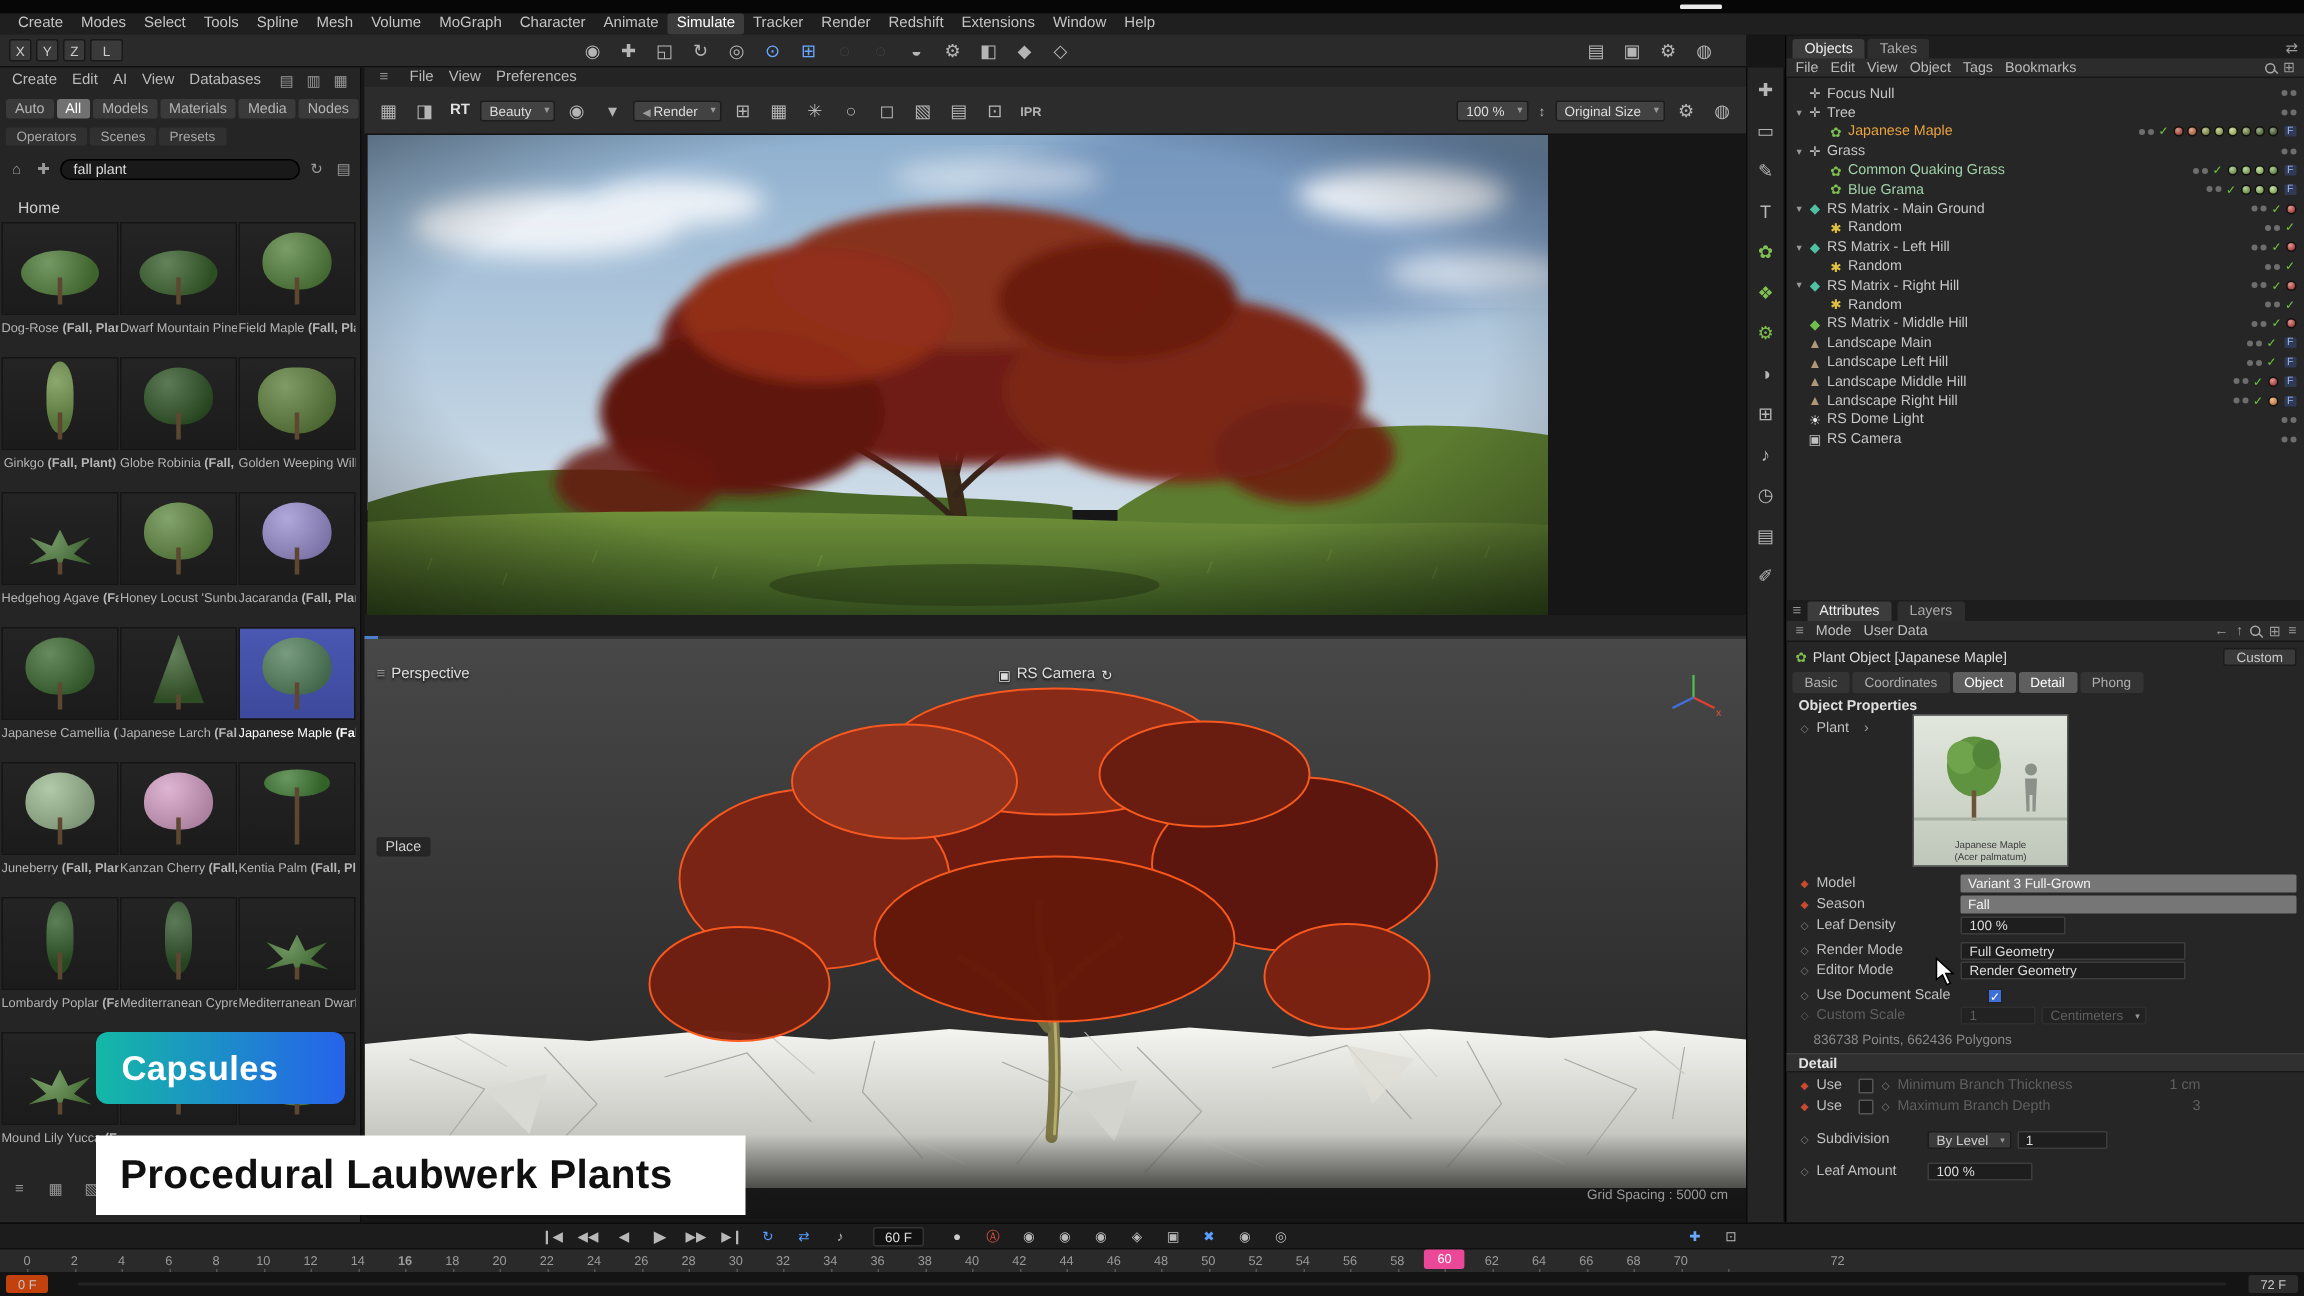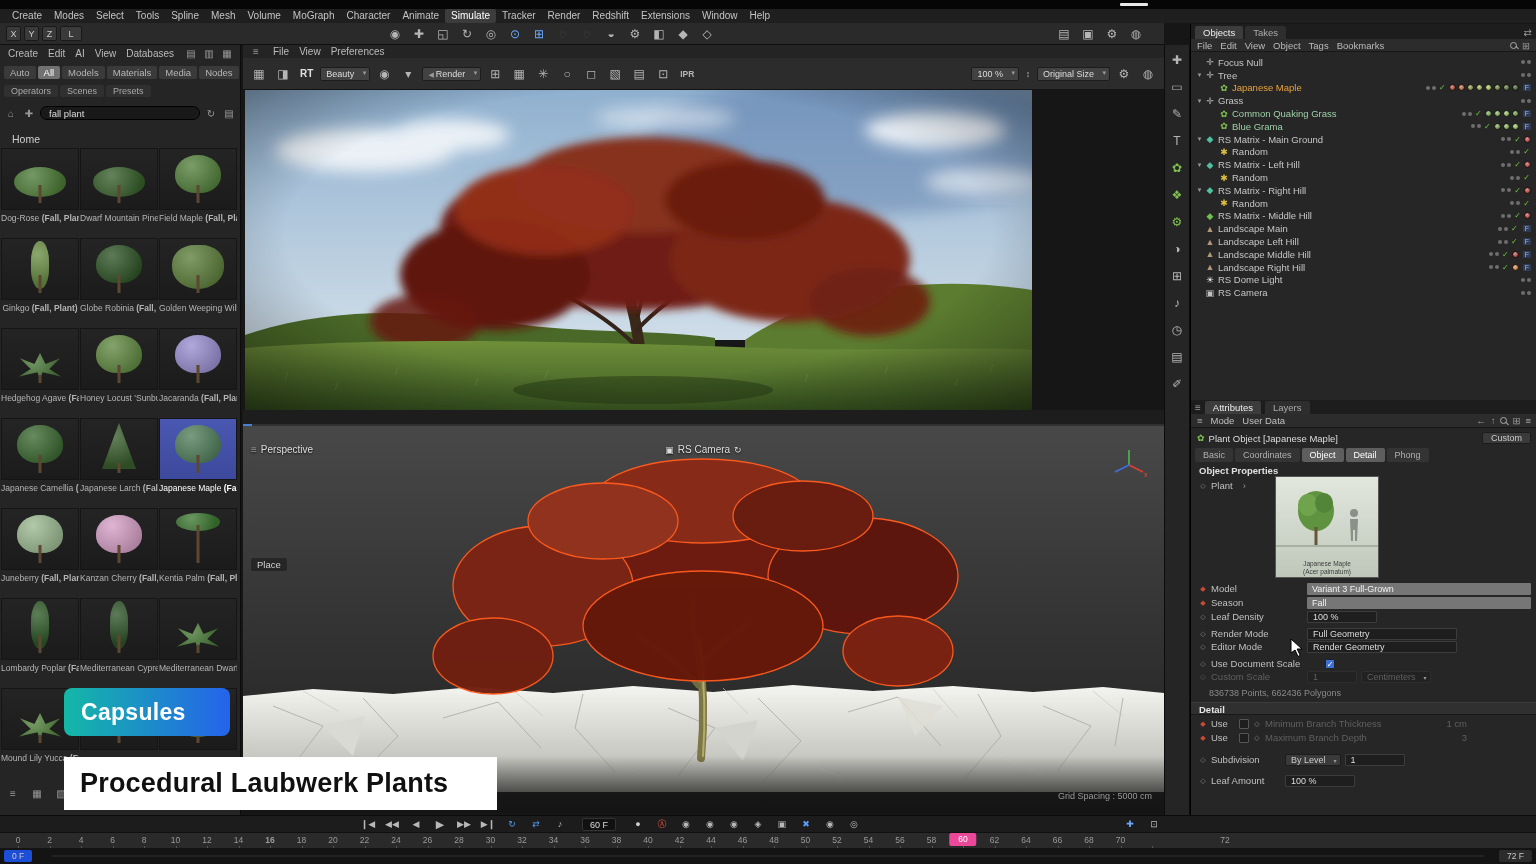--- a/index.html
+++ b/index.html
@@ -138,21 +138,21 @@
   .pb-icon{font-size:9px;color:#b8b8b8;width:16px;text-align:center;white-space:nowrap}
   .pb-icon.big{font-size:11px}
   .frame-field{background:#111;border:1px solid #333;color:#ddd;font-size:9px;padding:0 7px;height:13px;line-height:12px;border-radius:2px;margin:0 6px;white-space:nowrap}
   .pb-end{margin-left:auto;margin-right:374px;display:flex;gap:8px}
   #ruler{position:absolute;left:0;top:832px;width:1536px;height:16px;background:#2a2a2a;border-top:1px solid #101010}
   #ticks{position:absolute;left:18px;top:0;width:1134px;height:16px}
   .tick{position:absolute;top:2px;transform:translateX(-50%);font-size:8.5px;color:#9a9a9a}
   .tickline{position:absolute;bottom:0;width:1px;height:3px;background:#555;display:block}
   .cur-pill{position:absolute;top:0;transform:translateX(-50%);background:#ec4899;color:#fff;font-size:8.5px;padding:0 9px;height:13px;line-height:13px;border-radius:2px;z-index:2}
   #rangebar{position:absolute;left:0;top:848px;width:1536px;height:16px;background:#141414}
-  .range-start{position:absolute;left:4px;top:2px;background:#1d4ed8;border-radius:2px;height:12px;line-height:12px;font-size:8.5px;color:#c8c8c8;padding:0 8px}
+  .range-start{position:absolute;left:4px;top:2px;background:#c2410c;border-radius:2px;height:12px;line-height:12px;font-size:8.5px;color:#c8c8c8;padding:0 8px}
   .range-end{position:absolute;right:4px;top:2px;background:#2c2c2c;border-radius:2px;height:12px;line-height:12px;font-size:8.5px;color:#c8c8c8;padding:0 8px}
   .range-track{position:absolute;left:52px;right:52px;top:7px;height:2px;background:#232323}
 
   
   #capsules{position:absolute;left:64px;top:688px;width:166px;height:48px;border-radius:8px;color:#fff;font-size:23px;font-weight:bold;line-height:48px;padding-left:17px;z-index:50;letter-spacing:.3px}
   #titlecard{position:absolute;left:64px;top:757px;width:433px;height:53px;background:#fff;color:#101010;font-size:27px;font-weight:bold;line-height:53px;padding-left:16px;z-index:50;letter-spacing:.2px}
   #cursor{position:absolute;left:1290px;top:638px;z-index:60}
 </style>
 </head>
 <body>

